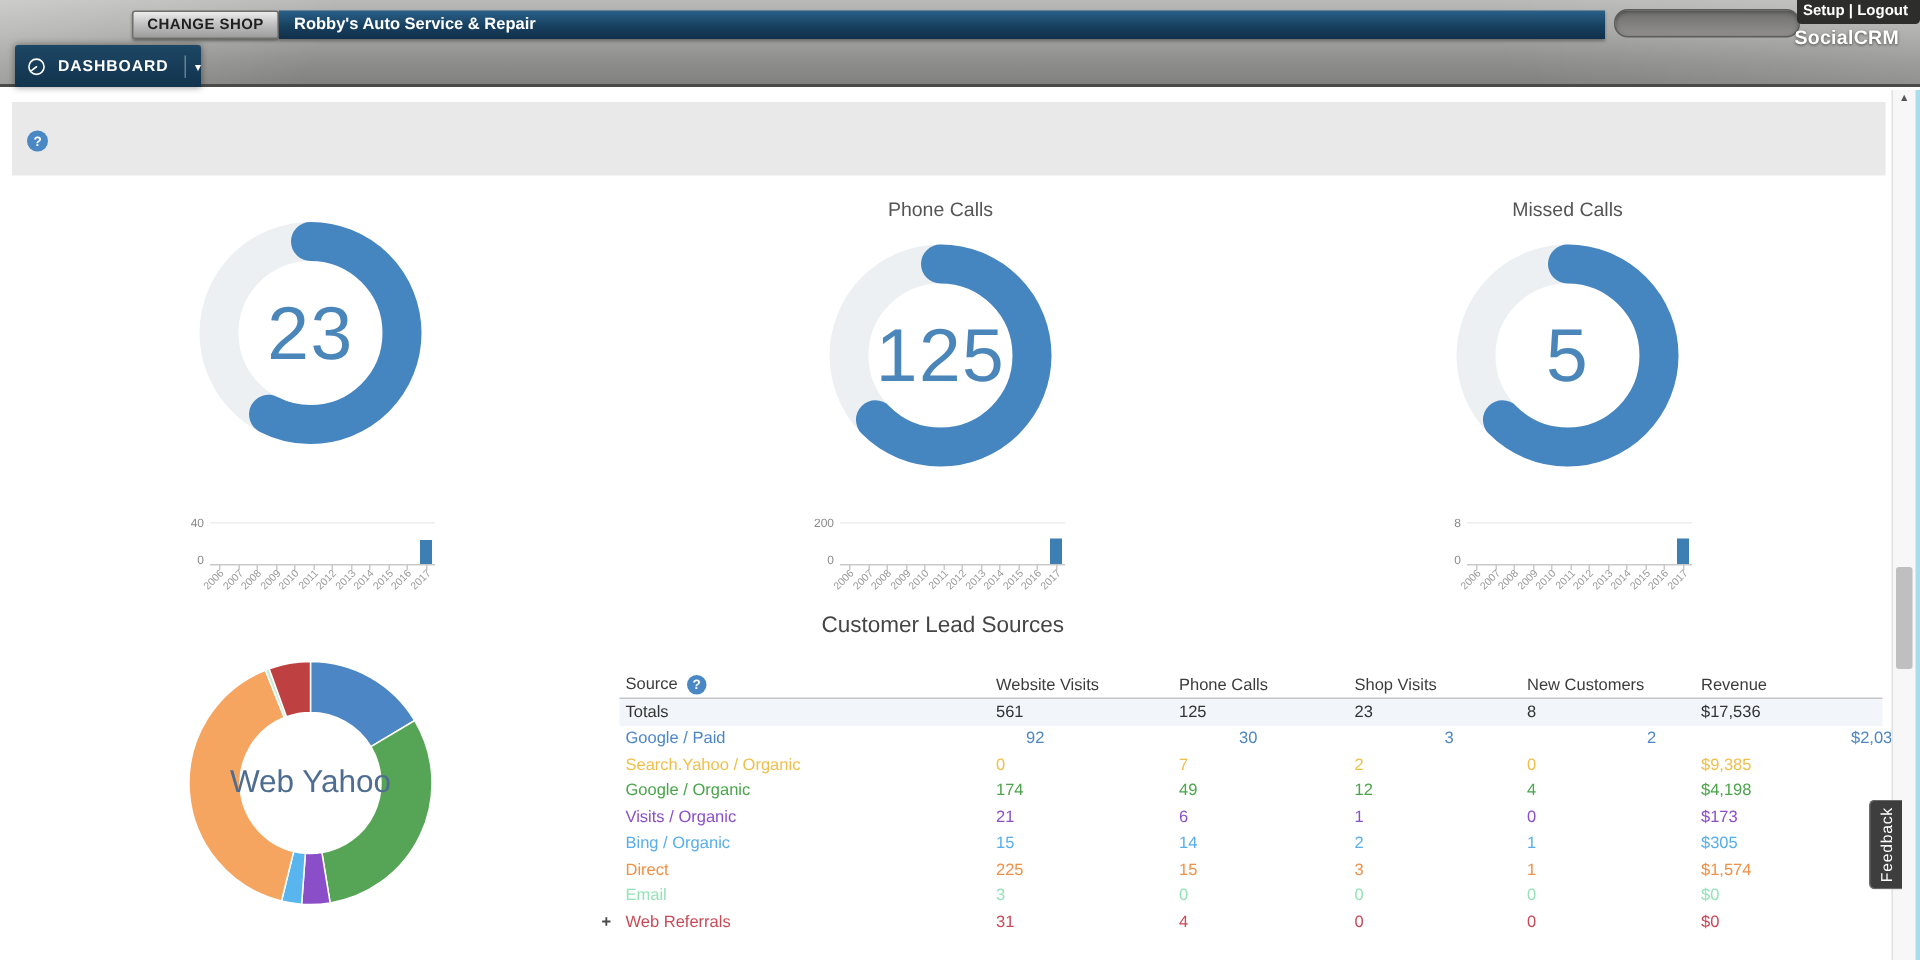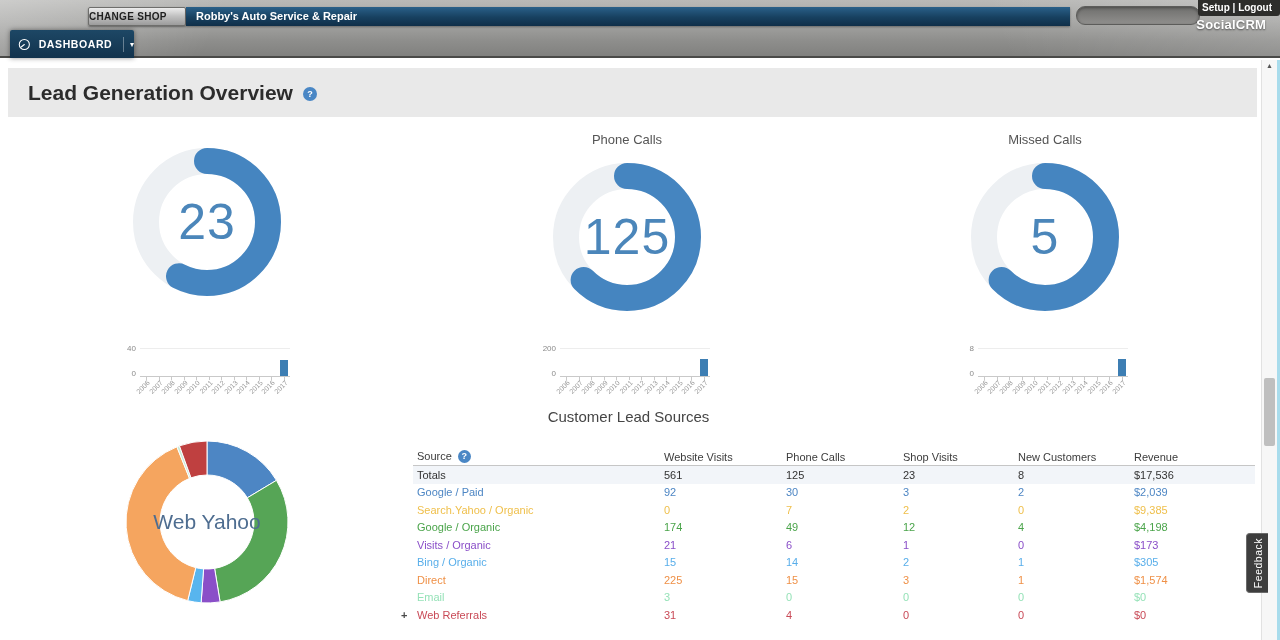--- a/index.html
+++ b/index.html
@@ -11,21 +11,21 @@
     background:linear-gradient(180deg,#b9b9b7 0%,#a6a6a4 35%,#8e8e8c 70%,#7f7f7d 100%);}
   .topbar .swoosh1{position:absolute;left:0;top:0;width:430px;height:58px;
     background:linear-gradient(115deg,rgba(255,255,255,.28) 0%,rgba(255,255,255,0) 50%);}
   .topbar .swoosh2{position:absolute;right:0;top:0;width:520px;height:58px;
     background:linear-gradient(245deg,rgba(255,255,255,.15) 0%,rgba(255,255,255,0) 55%);}
   .topbar:after{content:"";position:absolute;left:0;right:0;bottom:0;height:2px;background:#4a4a48;}
 
   .change-shop{position:absolute;left:88px;top:7px;width:98px;height:19px;box-sizing:border-box;
     background:linear-gradient(180deg,#ececec 0%,#bfbfbf 50%,#9c9c9c 100%);
     border:1px solid #6e6e6c;border-radius:2px;box-shadow:0 1px 2px rgba(0,0,0,.4);
-    font-size:10px;font-weight:bold;color:#1f1f1f;text-align:left;line-height:17px;letter-spacing:.3px;cursor:pointer;}
+    font-size:10px;font-weight:bold;color:#1f1f1f;text-align:center;line-height:17px;letter-spacing:.3px;cursor:pointer;}
   .shopbar{position:absolute;left:186px;top:7px;width:884px;height:19px;
     background:linear-gradient(180deg,#2a6089 0%,#17405f 55%,#102f49 100%);
     box-shadow:0 1px 2px rgba(0,0,0,.35);}
   .shopbar span{display:block;padding-left:10px;font-size:11px;font-weight:bold;color:#ffffff;line-height:19px;}
   .header-pill{position:absolute;left:1076px;top:6px;width:122px;height:17px;border-radius:9px;
     background:linear-gradient(180deg,#6f6f6d,#908f8d);border:1px solid #5c5c5a;
     box-shadow:inset 0 1px 3px rgba(0,0,0,.35);}
   .setup-logout{position:absolute;left:1198px;top:0;height:15px;padding:1px 8px 0 4px;
     background:#2d2d2b;border-radius:0 0 3px 3px;color:#fff;font-size:10px;font-weight:bold;
     line-height:14px;cursor:pointer;}
@@ -120,21 +120,20 @@
   <svg width="19" height="19" viewBox="0 0 19 19">
     <circle cx="9.5" cy="9.5" r="7.6" fill="none" stroke="#ffffff" stroke-width="1.6"></circle>
     <line x1="9.5" y1="9.5" x2="4.8" y2="13.2" stroke="#ffffff" stroke-width="1.6" stroke-linecap="round"></line>
   </svg>
   <span class="dash-label">DASHBOARD</span>
   <span class="dash-sep"></span>
   <span class="dash-caret">▾</span>
 </div>
 
 <div class="band">
-  <h1>Lead Generation Overview</h1>
   <span class="help">?</span>
 </div>
 
 <div class="gauge-group" style="left:97px">
   <div class="gauge-wrap">
     <svg width="150" height="150" viewBox="0 0 150 150">
       <circle cx="75" cy="75" r="61" fill="none" stroke="#edf0f3" stroke-width="26"></circle>
       <circle class="gauge-arc" cx="75" cy="75" r="61" fill="none" stroke="#4585c0" stroke-width="26" stroke-linecap="round" transform="rotate(-90 75 75)" stroke-dasharray="220.4 383.3"></circle>
     </svg>
     <div class="gauge-value">23</div>
@@ -283,21 +282,21 @@
   </div>
   <div id="rows">
       <div class="row total" style="color: rgb(51, 51, 51);">
     <div class="cell cell-source">Totals</div>
     <div class="cell">561</div>
     <div class="cell">125</div>
     <div class="cell">23</div>
     <div class="cell">8</div>
     <div class="cell">$17,536</div>
   </div>
-      <div class="row" style="color: rgb(77, 134, 196);">
+      <div class="row" style="color: rgb(77, 134, 196); gap: 20px;">
     <div class="cell cell-source">Google / Paid</div>
     <div class="cell">92</div>
     <div class="cell">30</div>
     <div class="cell">3</div>
     <div class="cell">2</div>
     <div class="cell">$2,039</div>
   </div>
       <div class="row" style="color: rgb(239, 191, 74);">
     <div class="cell cell-source">Search.Yahoo / Organic</div>
     <div class="cell">0</div>

